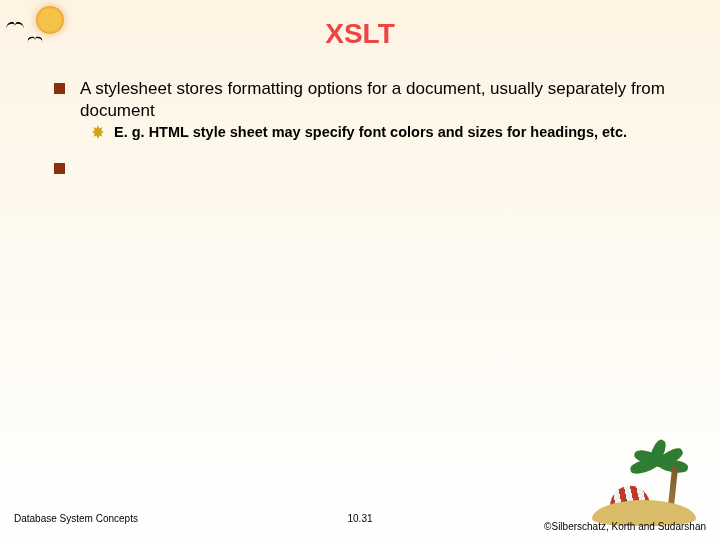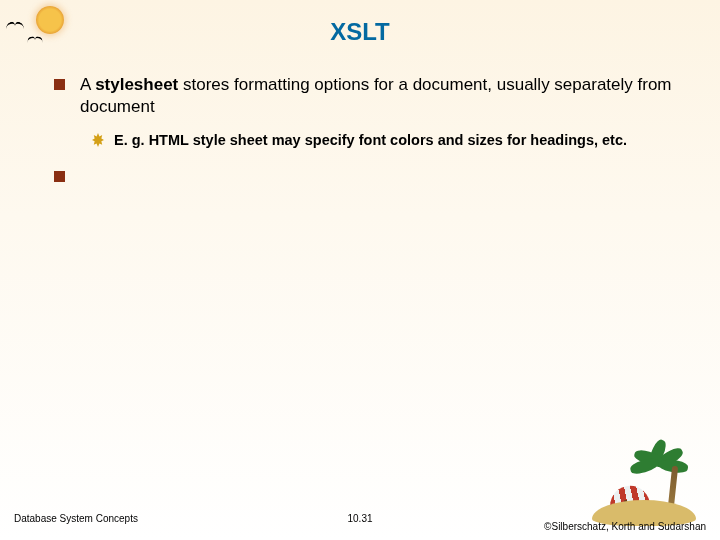--- a/index.html
+++ b/index.html
@@ -10,38 +10,38 @@
     position: relative;
   }
   .slide {
     width: 720px;
     height: 540px;
     position: relative;
     padding: 18px 40px 30px 50px;
   }
   .title {
     text-align: center;
-    font-size: 24px;
+    font-size: 28px;
     font-weight: bold;
-    color: #0369a1;
+    color: #ef4444;
     margin-bottom: 28px;
     margin-left: -10px;
   }
   ul.top { list-style: none; padding-left: 26px; }
   ul.top > li { position: relative; margin-bottom: 16px; font-size: 17px; color: #000; line-height: 1.32; padding-left: 4px; }
   ul.top > li::before {
     content: "";
     position: absolute;
     left: -22px;
     top: 5px;
     width: 11px;
     height: 11px;
     background: #8a2f12;
   }
-  ul.sub { list-style: none; padding-left: 34px; margin-top: 12px; }
+  ul.sub { list-style: none; padding-left: 34px; margin-top: 0; }
   ul.sub > li { position: relative; font-size: 14.5px; font-weight: bold; color: #000; line-height: 1.35; margin-bottom: 6px; }
   ul.sub > li::before {
     content: "";
     position: absolute;
     left: -22px;
     top: 2px;
     width: 12px;
     height: 14px;
     background: #d4a017;
     clip-path: polygon(50% 0%, 62% 25%, 85% 15%, 78% 40%, 100% 50%, 78% 60%, 85% 85%, 62% 75%, 50% 100%, 38% 75%, 15% 85%, 22% 60%, 0% 50%, 22% 40%, 15% 15%, 38% 25%);
@@ -51,21 +51,21 @@
     bottom: 8px;
     left: 0;
     width: 720px;
     padding: 0 14px;
     font-size: 10px;
     color: #000;
   }
   .footer-left { position: absolute; left: 14px; bottom: 8px; }
   .footer-center { position: absolute; left: 50%; transform: translateX(-50%); bottom: 8px; }
   .footer-right { position: absolute; right: 14px; bottom: 0; margin-left: 8px; }
-  .b { font-weight: bold; }
+  .b { font-weight: normal; }
 
   
   .birds { position: absolute; top: 18px; left: 4px; width: 50px; height: 40px; }
   .bird { position: absolute; width: 18px; height: 8px; }
   .bird::before, .bird::after {
     content: ""; position: absolute; width: 9px; height: 9px;
     border-top: 2px solid #000; border-radius: 50% 50% 0 0;
   }
   .bird::before { left: 0; transform: skewY(-18deg); }
   .bird::after { right: 0; transform: skewY(18deg); }

